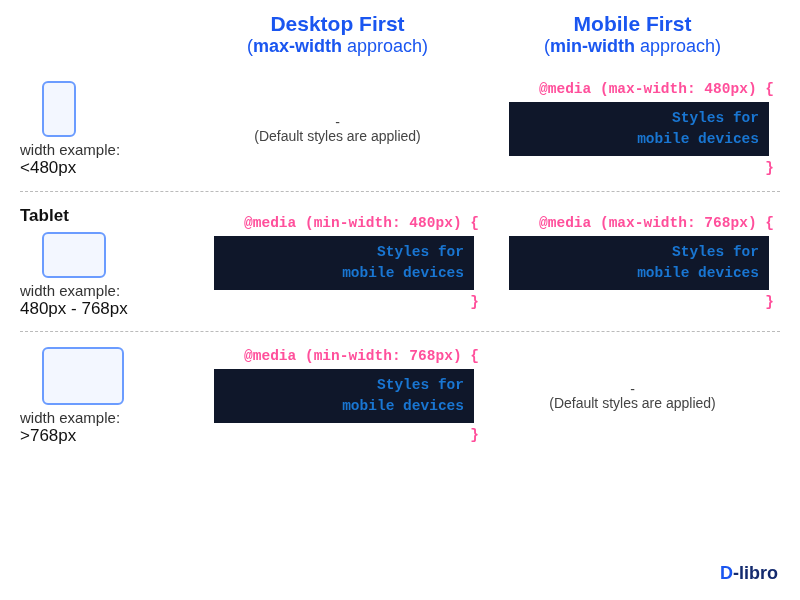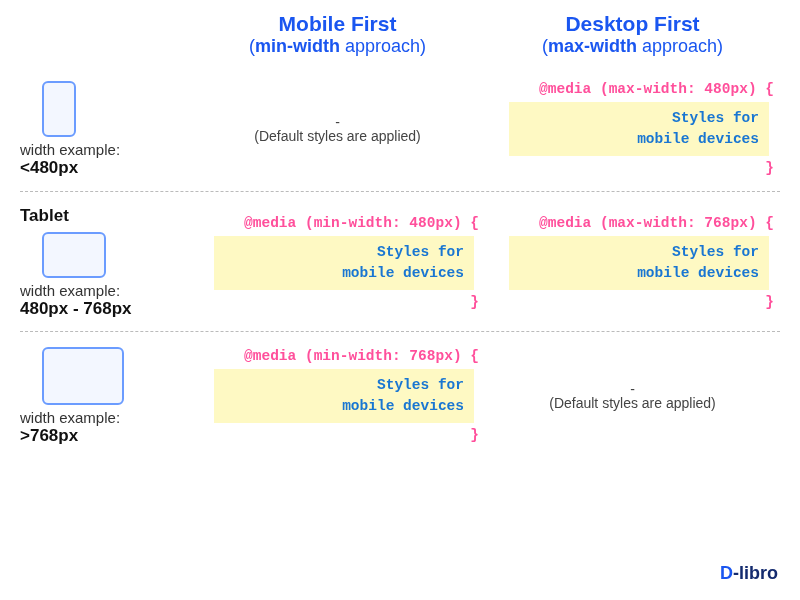--- a/index.html
+++ b/index.html
@@ -60,21 +60,21 @@
   }
   .device-mobile { width: 34px; height: 56px; }
   .device-tablet { width: 64px; height: 46px; }
   .device-desktop { width: 82px; height: 58px; }
   .width-label {
     font-size: 15px;
     color: #333;
     margin-top: 2px;
   }
   .width-value {
-    font-weight: 700;
+    font-weight: 400;
     font-size: 17px;
     color: #111;
   }
   .col {
     flex: 1;
     padding: 0 6px;
     display: flex;
     flex-direction: column;
     justify-content: center;
   }
@@ -92,21 +92,21 @@
     font-family: "Courier New", monospace;
     font-size: 14.5px;
     line-height: 1.45;
     text-align: right;
   }
   .code .media {
     color: #ff4f9b;
     font-weight: 700;
   }
   .code .styles-box {
-    background: #fef9c3;
+    background: #0f172a;
     color: #1976d2;
     font-weight: 700;
     padding: 6px 10px 6px 28px;
     margin: 2px 0 2px 18px;
     display: block;
     max-width: 260px;
   }
   .code .styles-box .line2 { display:block; }
   .code .brace-close {
     color: #ff4f9b;
@@ -122,29 +122,29 @@
     color: #142b6f;
   }
   .logo .d { color: #1a56f0; }
 </style>
 </head>
 <body>
 
 <div class="headers">
   <div class="header-spacer"></div>
   <div class="header-col">
+    <div class="header-title">Desktop First</div>
+    <div class="header-sub">
+      <span>(</span><b>max-width</b><span> approach)</span>
+    </div>
+  </div>
+  <div class="header-col">
     <div class="header-title">Mobile First</div>
     <div class="header-sub">
       <span>(</span><b>min-width</b><span> approach)</span>
-    </div>
-  </div>
-  <div class="header-col">
-    <div class="header-title">Desktop First</div>
-    <div class="header-sub">
-      <span>(</span><b>max-width</b><span> approach)</span>
     </div>
   </div>
 </div>
 
 <div class="row">
   <div class="left">
     <div class="device-icon-wrap">
       <span class="device-icon device-mobile"></span>
     </div>
     <div class="width-label">width example:</div>

